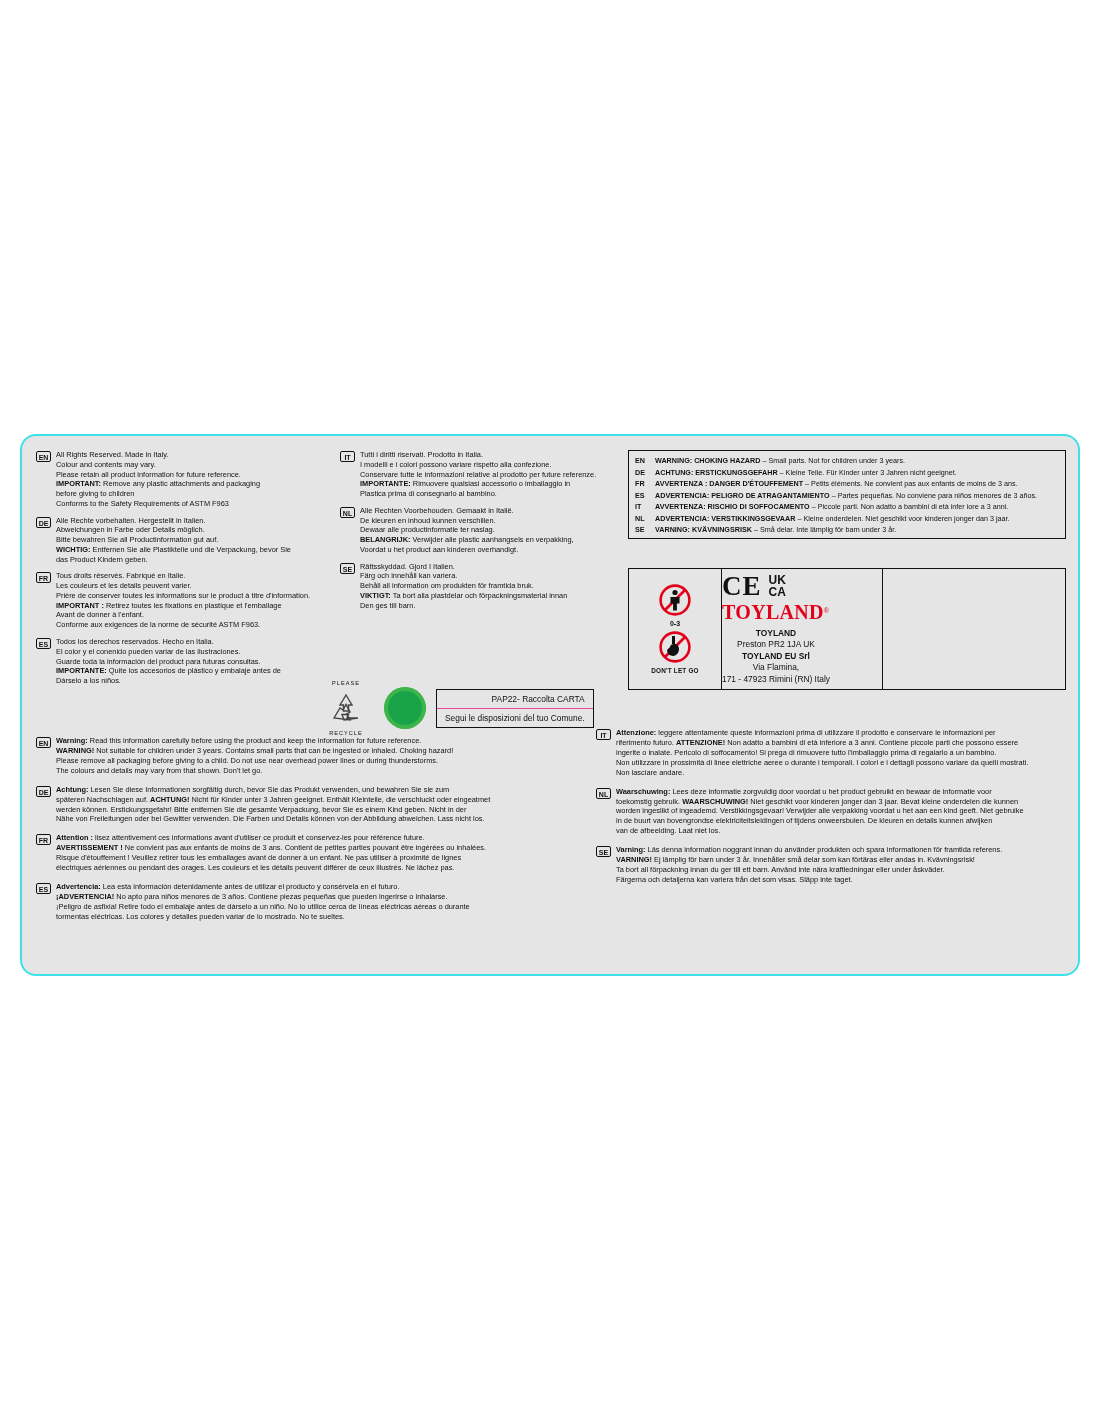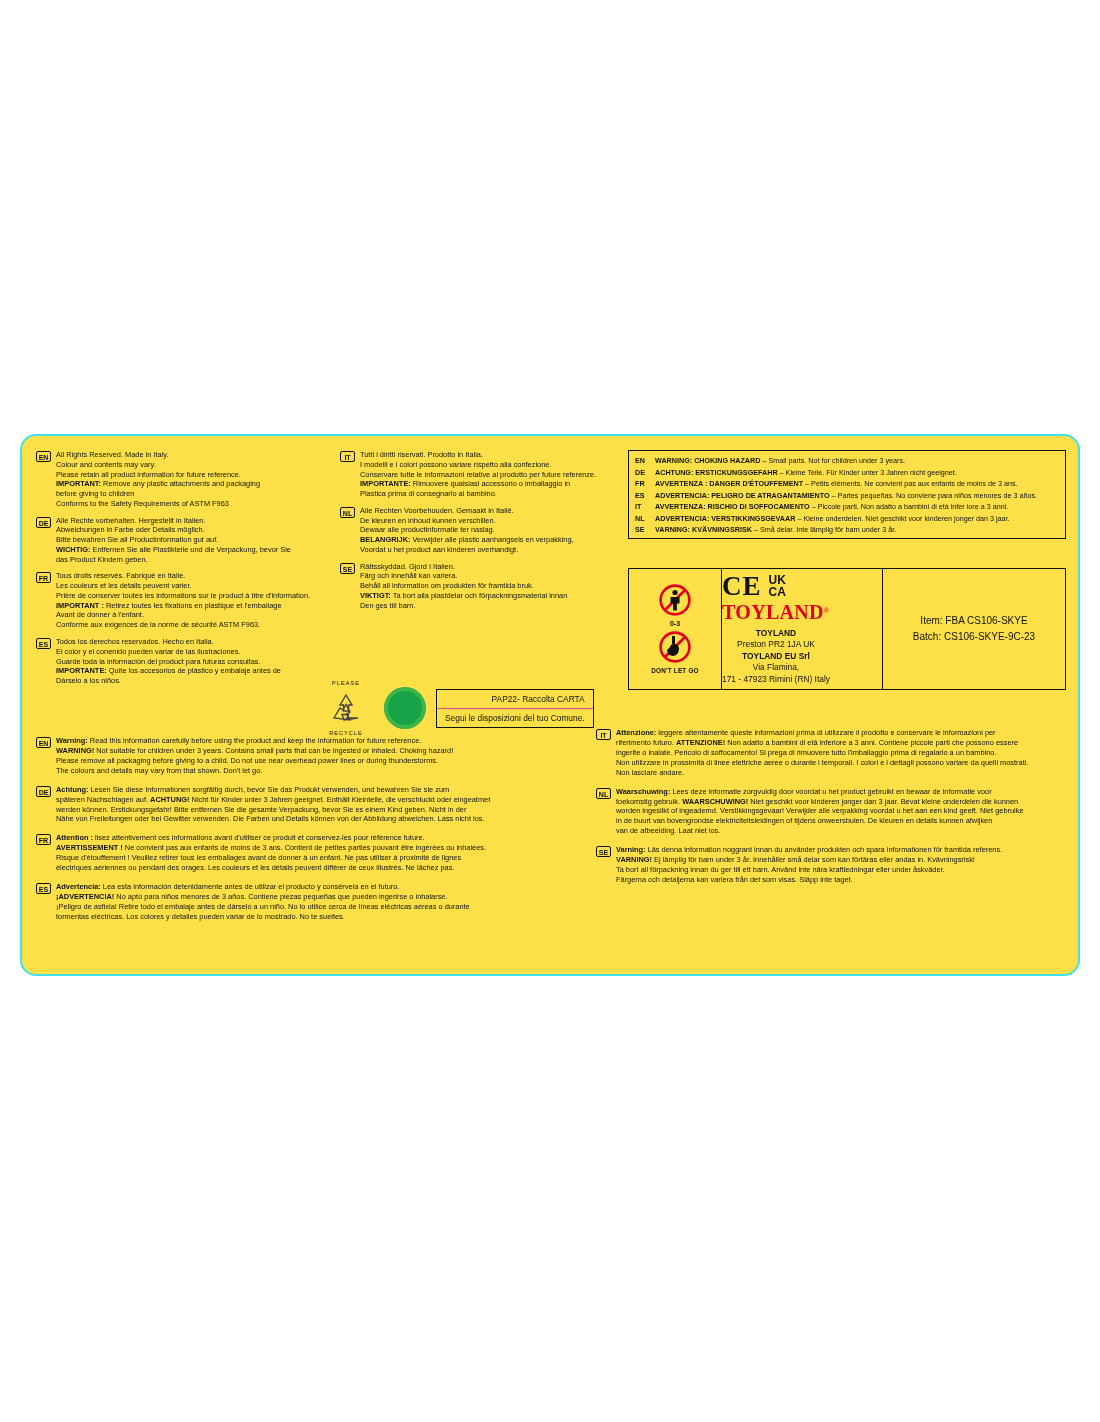--- a/index.html
+++ b/index.html
@@ -1,19 +1,19 @@
 <!DOCTYPE html>
 <html><head>
 <meta charset="utf-8">
 <style>
   html,body{margin:0;padding:0;background:#ffffff;}
   body{width:1100px;height:1422px;font-family:"Liberation Sans",sans-serif;color:#111;}
   #sheet{
     position:absolute;left:20px;top:434px;width:1060px;height:542px;
-    border:2px solid #3fe0e8;border-radius:16px;background:#fde047;box-sizing:border-box;
+    border:2px solid #3fe0e8;border-radius:16px;background:#e5e5e5;box-sizing:border-box;
   }
   .lang-badge{
     display:inline-block;width:15px;height:11px;border:1px solid #111;border-radius:2px;
     font-size:7px;line-height:11px;text-align:center;font-weight:bold;letter-spacing:0;
     box-sizing:border-box;flex:0 0 auto;margin-top:1px;
   }
   .blk{display:flex;gap:5px;margin-bottom:7px;}
   .blk .txt{font-size:7.4px;line-height:1.32;}
   .b{font-weight:bold;}
 
@@ -167,24 +167,20 @@
         <span class="toyland">TOYLAND</span><span class="reg" style="color:#e2001a">®</span>
       </div>
       <div class="addr" style="margin-top:4px;">
         <div class="b">TOYLAND</div>
         <div>Preston PR2 1JA UK</div>
         <div class="b">TOYLAND EU Srl</div>
         <div>Via Flamina,</div>
         <div>171 - 47923 Rimini (RN) Italy</div>
       </div>
     </div>
-    <div id="certright">
-      <div>Item: FBA CS106-SKYE</div>
-      <div>Batch: CS106-SKYE-9C-23</div>
-    </div>
   </div>
 
   <div id="recycle">
     <div class="pleaserecycle">
       <div class="pr-word" style="top:0;">PLEASE</div>
       <div class="pr-word" style="bottom:0;">RECYCLE</div>
       <svg class="pr-arrows" viewBox="0 0 32 32" aria-hidden="true">
         <path d="M16 3 L22 13 L18.5 13 L18.5 19 L13.5 19 L13.5 13 L10 13 Z" fill="none" stroke="#444" stroke-width="1.4"></path>
         <path d="M4 26 L10 16 L13 18 L16 12.5 L20 20 L16.5 22 L20 28 Z" fill="none" stroke="#444" stroke-width="1.4"></path>
         <path d="M28 26 L17 26 L18.5 22.5 L12 22.5 L14 28 Z" fill="none" stroke="#444" stroke-width="1.4"></path>

